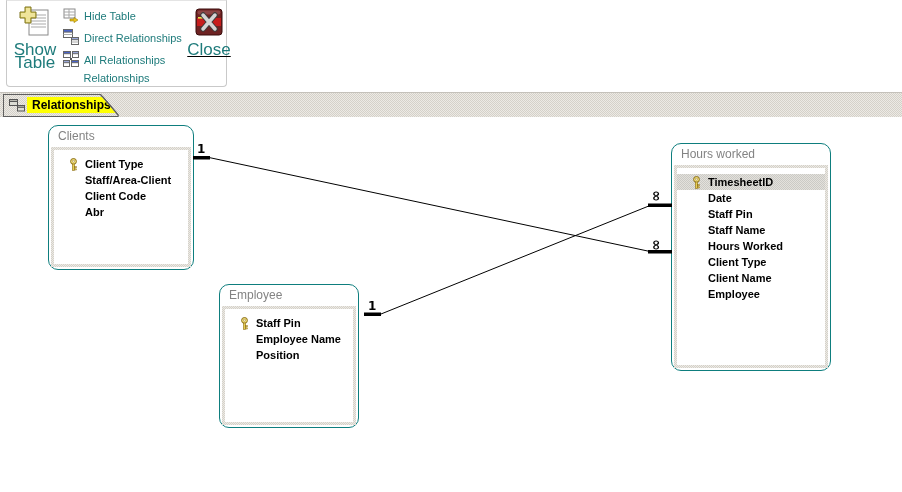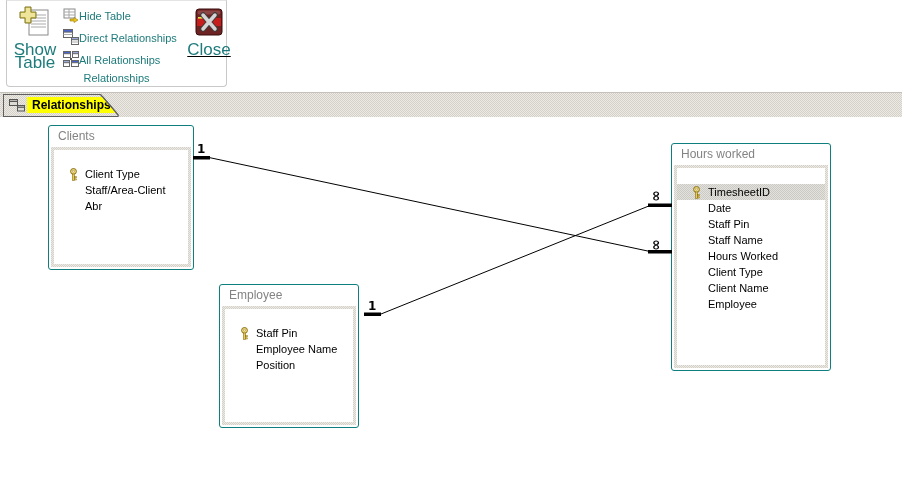--- a/index.html
+++ b/index.html
@@ -28,21 +28,21 @@
   }
   .teal-text{color:#1e7b7b;}
   .show-table-btn{
     position:absolute;left:4px;top:3px;width:48px;height:80px;
     text-align:center;cursor:pointer;
   }
   .show-table-btn .big-ico{display:block;margin:2px auto 1px;}
   .btn-label{font-size:17px;line-height:13px;}
   .menu-item{
     position:absolute;left:56px;height:20px;display:flex;align-items:center;
-    font-size:11px;white-space:nowrap;cursor:pointer;
+    gap:5px;font-size:11px;white-space:nowrap;cursor:pointer;
   }
   .mi-0{top:5px;} .mi-1{top:27px;} .mi-2{top:49px;justify-content:center;}
   .close-btn{position:absolute;left:179px;top:7px;width:46px;text-align:center;cursor:pointer;text-decoration:underline;}
   .close-btn .big-ico{display:block;margin:0 auto 3px;}
   .group-label{
     position:absolute;bottom:2px;left:0;right:0;text-align:center;
     font-size:11px;
   }
 
   
@@ -58,31 +58,31 @@
   .tab .tab-ico{position:absolute;left:5px;top:3px;}
   .tab .tab-label{
     position:absolute;left:23px;top:2px;height:16px;line-height:16px;
     background:#ffff00;color:#000;font-weight:bold;font-size:12px;padding:0 5px;
   }
 
   
   .canvas{position:absolute;left:0;top:117px;width:902px;height:375px;background:#fff;z-index:1;}
 
   .tablebox{
-    position:absolute;background:#fff;border:1px solid #0e7e7e;border-radius:3px;
+    position:absolute;background:#fff;border:1px solid #0e7e7e;border-radius:10px;
     box-sizing:border-box;z-index:2;cursor:move;
   }
   .tb-title{
     position:absolute;top:0;left:0;right:0;height:21px;line-height:21px;
     padding-left:9px;font-size:12px;color:#838383;white-space:nowrap;overflow:hidden;
   }
   .tb-fields{
     position:absolute;left:2px;right:2px;top:21px;bottom:2px;padding:3px;box-sizing:border-box;
   }
-  .tb-inner{width:100%;height:100%;background:#fff;box-sizing:border-box;padding-top:16px;overflow:hidden;}
+  .tb-inner{width:100%;height:100%;background:#fff;box-sizing:border-box;padding-top:6px;overflow:hidden;font-weight:bold;}
   .frow{height:16px;display:flex;align-items:center;font-size:11px;color:#000;cursor:default;}
   .kcol{flex:none;width:13px;margin-left:13px;margin-right:5px;height:13px;}
   .flabel{white-space:nowrap;}
 
   .rel-overlay{position:absolute;left:0;top:0;width:902px;height:492px;z-index:3;pointer-events:none;}
 </style>
 </head>
 <body>
 
 <div class="left-edge dither"></div>
@@ -202,20 +202,24 @@
             <rect x="5.4" y="6" width="2.2" height="6.4" fill="#e8cf52" stroke="#8a6d1a" stroke-width="0.6"></rect>
             <rect x="7.6" y="8.6" width="1.9" height="1.2" fill="#e8cf52" stroke="#8a6d1a" stroke-width="0.5"></rect>
             <rect x="7.6" y="10.8" width="1.9" height="1.2" fill="#e8cf52" stroke="#8a6d1a" stroke-width="0.5"></rect>
           </svg>
         </span>
         <span class="flabel">Client Type</span>
       </div>
       <div class="frow">
         <span class="kcol"></span>
         <span class="flabel">Staff/Area-Client</span>
+      </div>
+      <div class="frow">
+        <span class="kcol"></span>
+        <span class="flabel">Client Code</span>
       </div>
       <div class="frow">
         <span class="kcol"></span>
         <span class="flabel">Abr</span>
       </div>
     </div>
   </div>
 </div>
 
 <div class="tablebox" style="left:219px;top:284px;width:140px;height:144px;">

